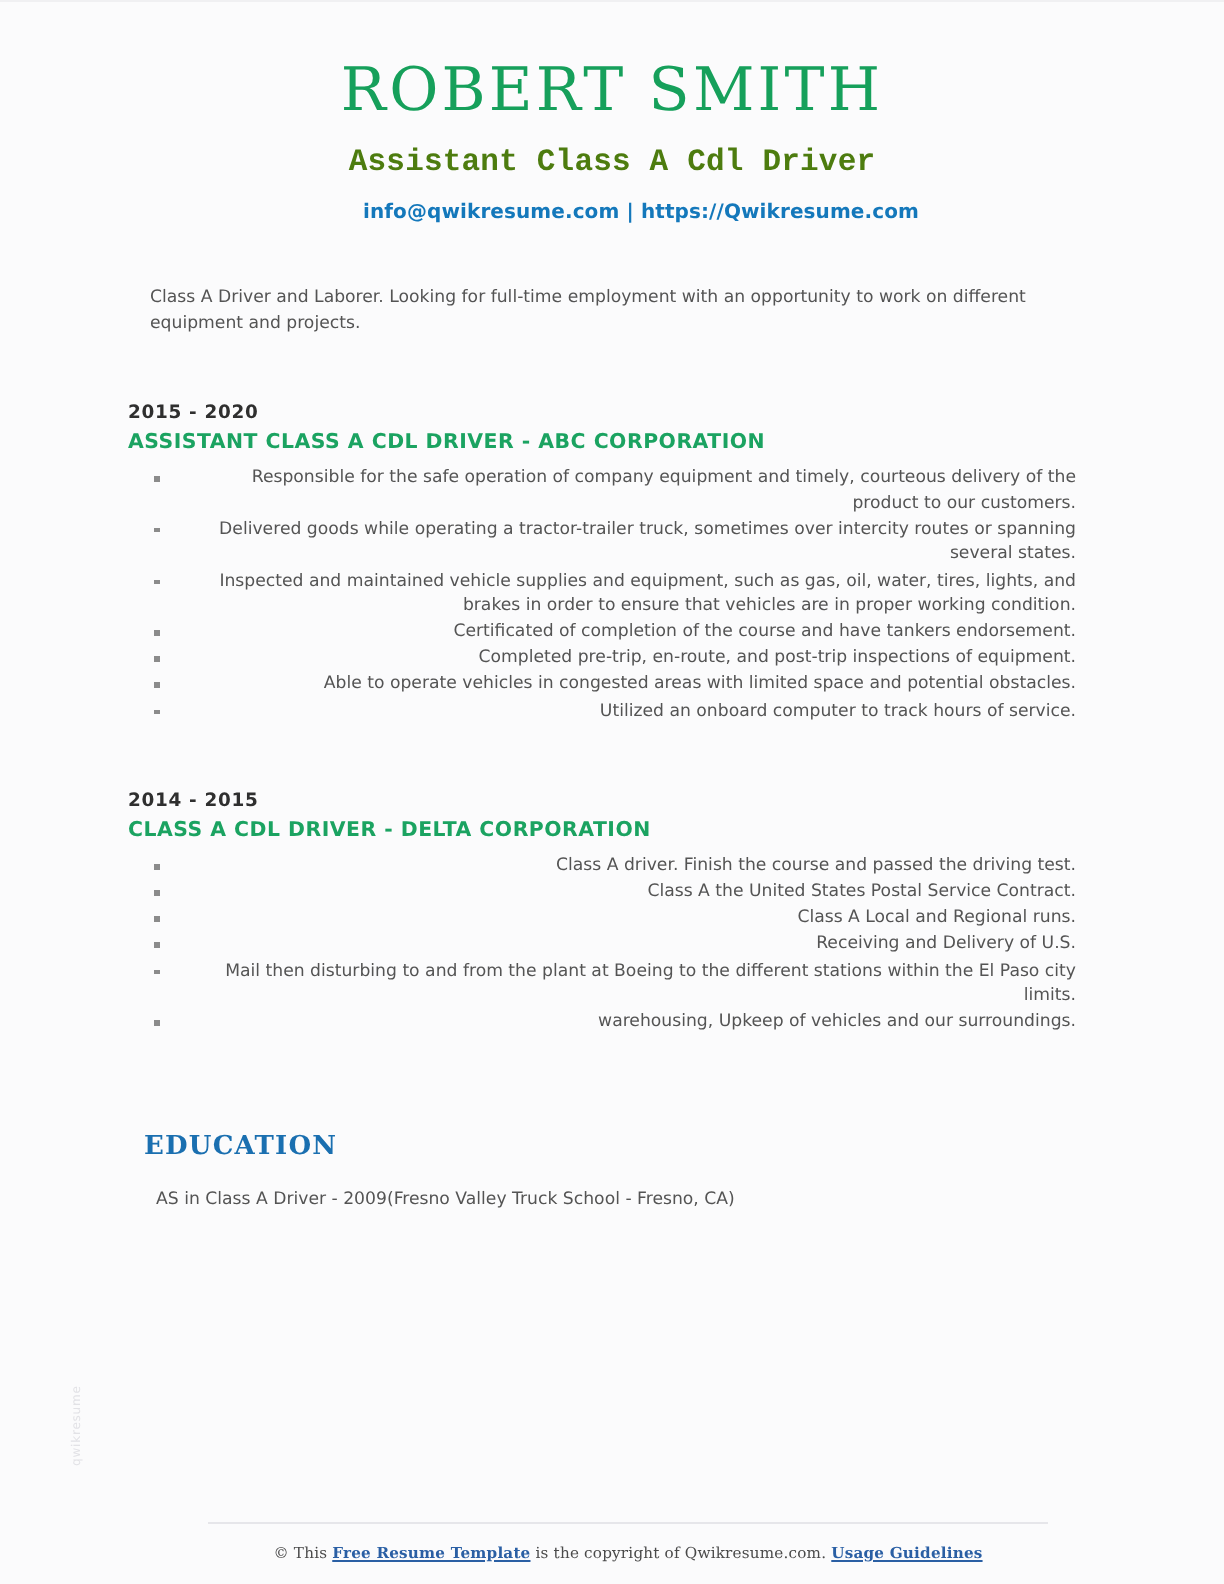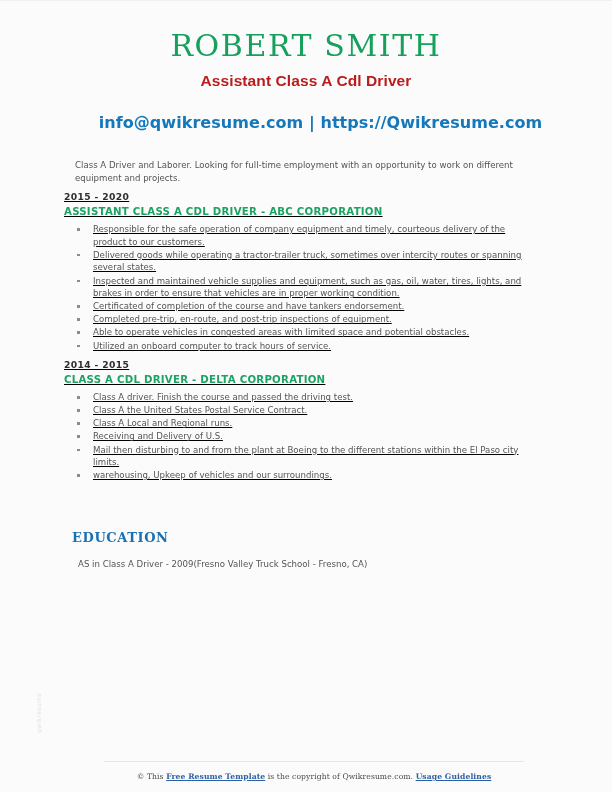--- a/index.html
+++ b/index.html
@@ -49,56 +49,55 @@
   .cand-name {
     font-family: "DejaVu Serif", serif;
     font-size: 30px;
     font-weight: normal;
     letter-spacing: 1.6px;
     color: #16a05b;
     margin: 0;
     line-height: 38px;
   }
   .cand-role {
-    font-family: Liberation Sans, sans-serif;
+    font-family: Liberation Mono, monospace;
     font-size: 15.5px;
     font-weight: bold;
-    color: #b91c1c;
+    color: #4d7c0f;
     margin: 6px 0 0 0;
     line-height: 20px;
     letter-spacing: 0.1px;
   }
   .contact-line {
     font-family: "DejaVu Sans", sans-serif;
-    font-size: 16px;
+    font-size: 10px;
     font-weight: bold;
     color: #1478bb;
-    margin-top: 24px;
+    margin-top: 8px;
     line-height: 15px;
     letter-spacing: 0.05px;
     padding-left: 29px;
   }
 
   
   .content {
     padding: 0 74px 0 64px;
     margin-top: 29px;
   }
 
   .summary {
     font-size: 8.6px;
     color: #545454;
     line-height: 12.6px;
     margin: 0 0 0 11px;
     max-width: 448px;
   }
 
   .job-block {
-    margin-top: 6px;
-    text-decoration: underline;
+    margin-top: 32px;
   }
   .job-dates {
     font-size: 9.2px;
     font-weight: bold;
     color: #2f2f2f;
     letter-spacing: 0.35px;
     line-height: 13px;
   }
   .job-title {
     font-size: 10.2px;
@@ -106,20 +105,21 @@
     color: #1ba361;
     letter-spacing: 0.25px;
     line-height: 15px;
     margin-top: 1px;
   }
 
   ul.bullets {
     list-style: none;
     margin: 4px 0 0 0;
     padding: 0;
+    text-align: right;
   }
   ul.bullets li {
     position: relative;
     padding-left: 29px;
     font-size: 8.6px;
     color: #545454;
     line-height: 12.6px;
     margin-bottom: 0.5px;
     max-width: 450px;
   }

